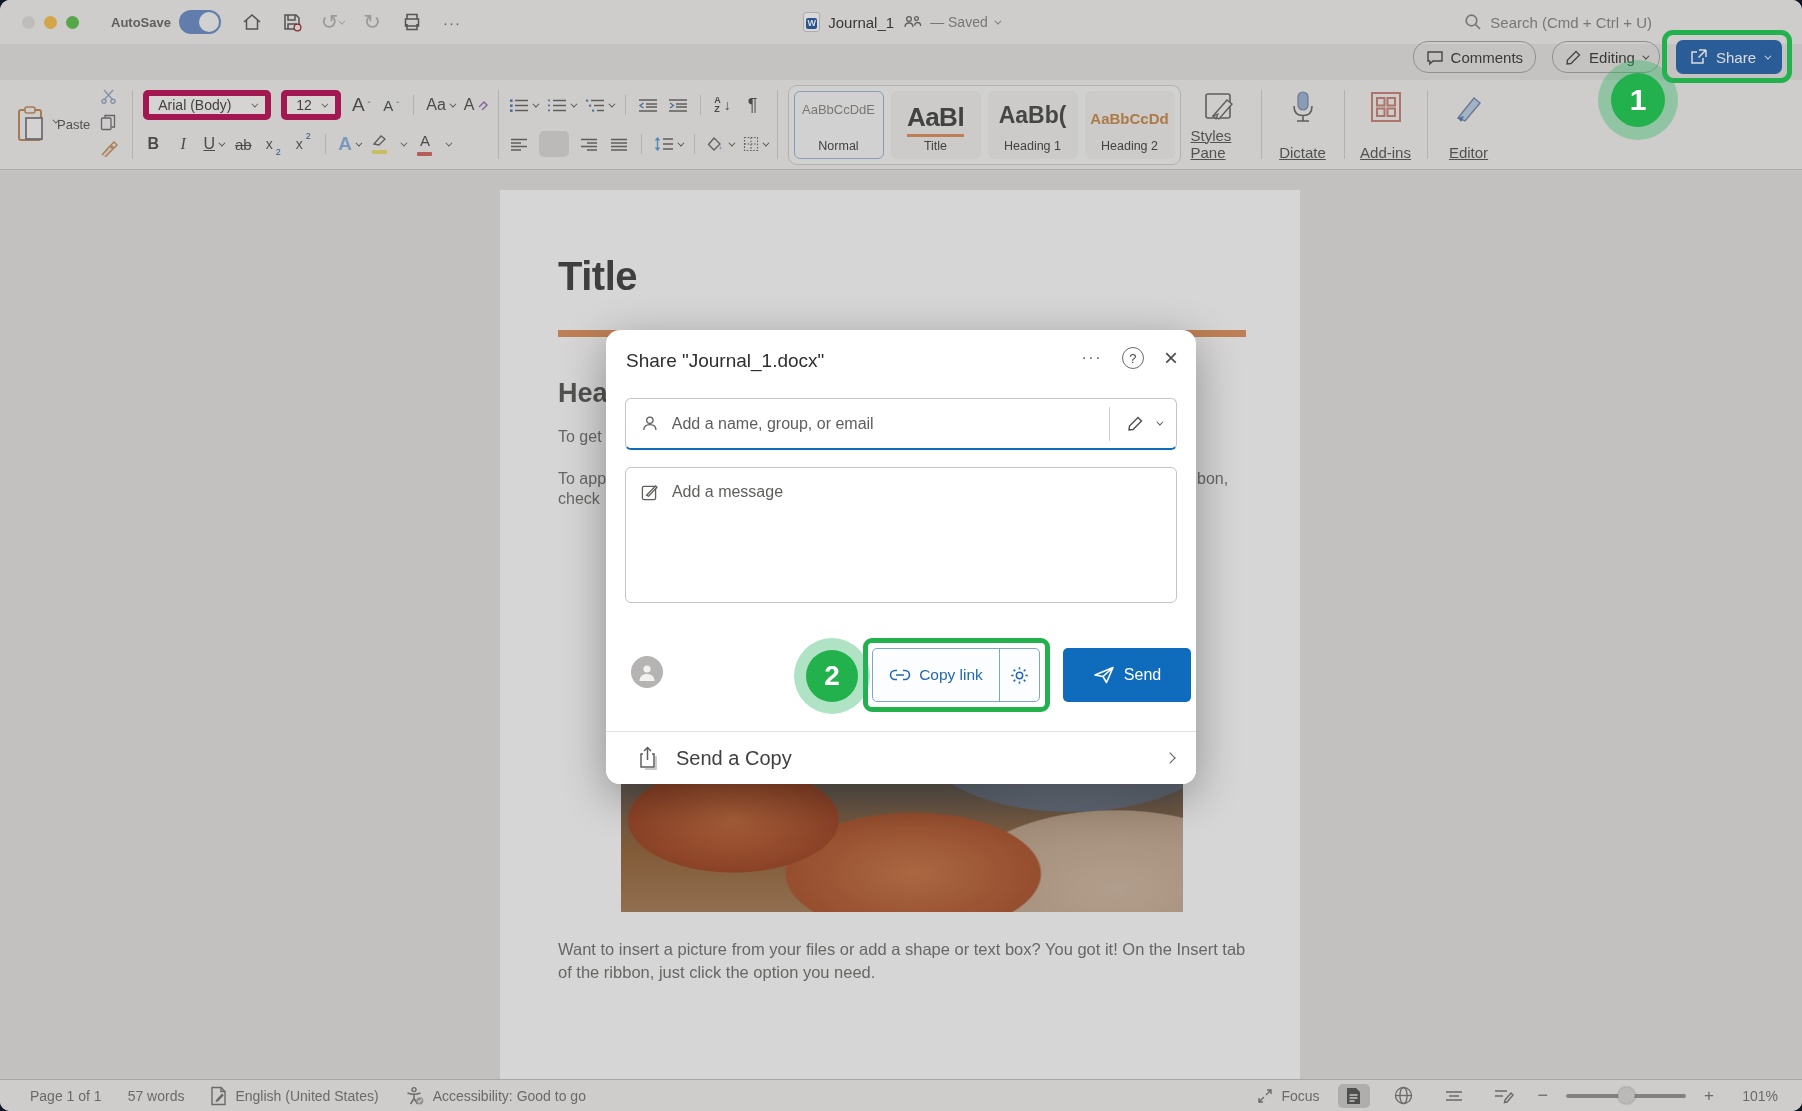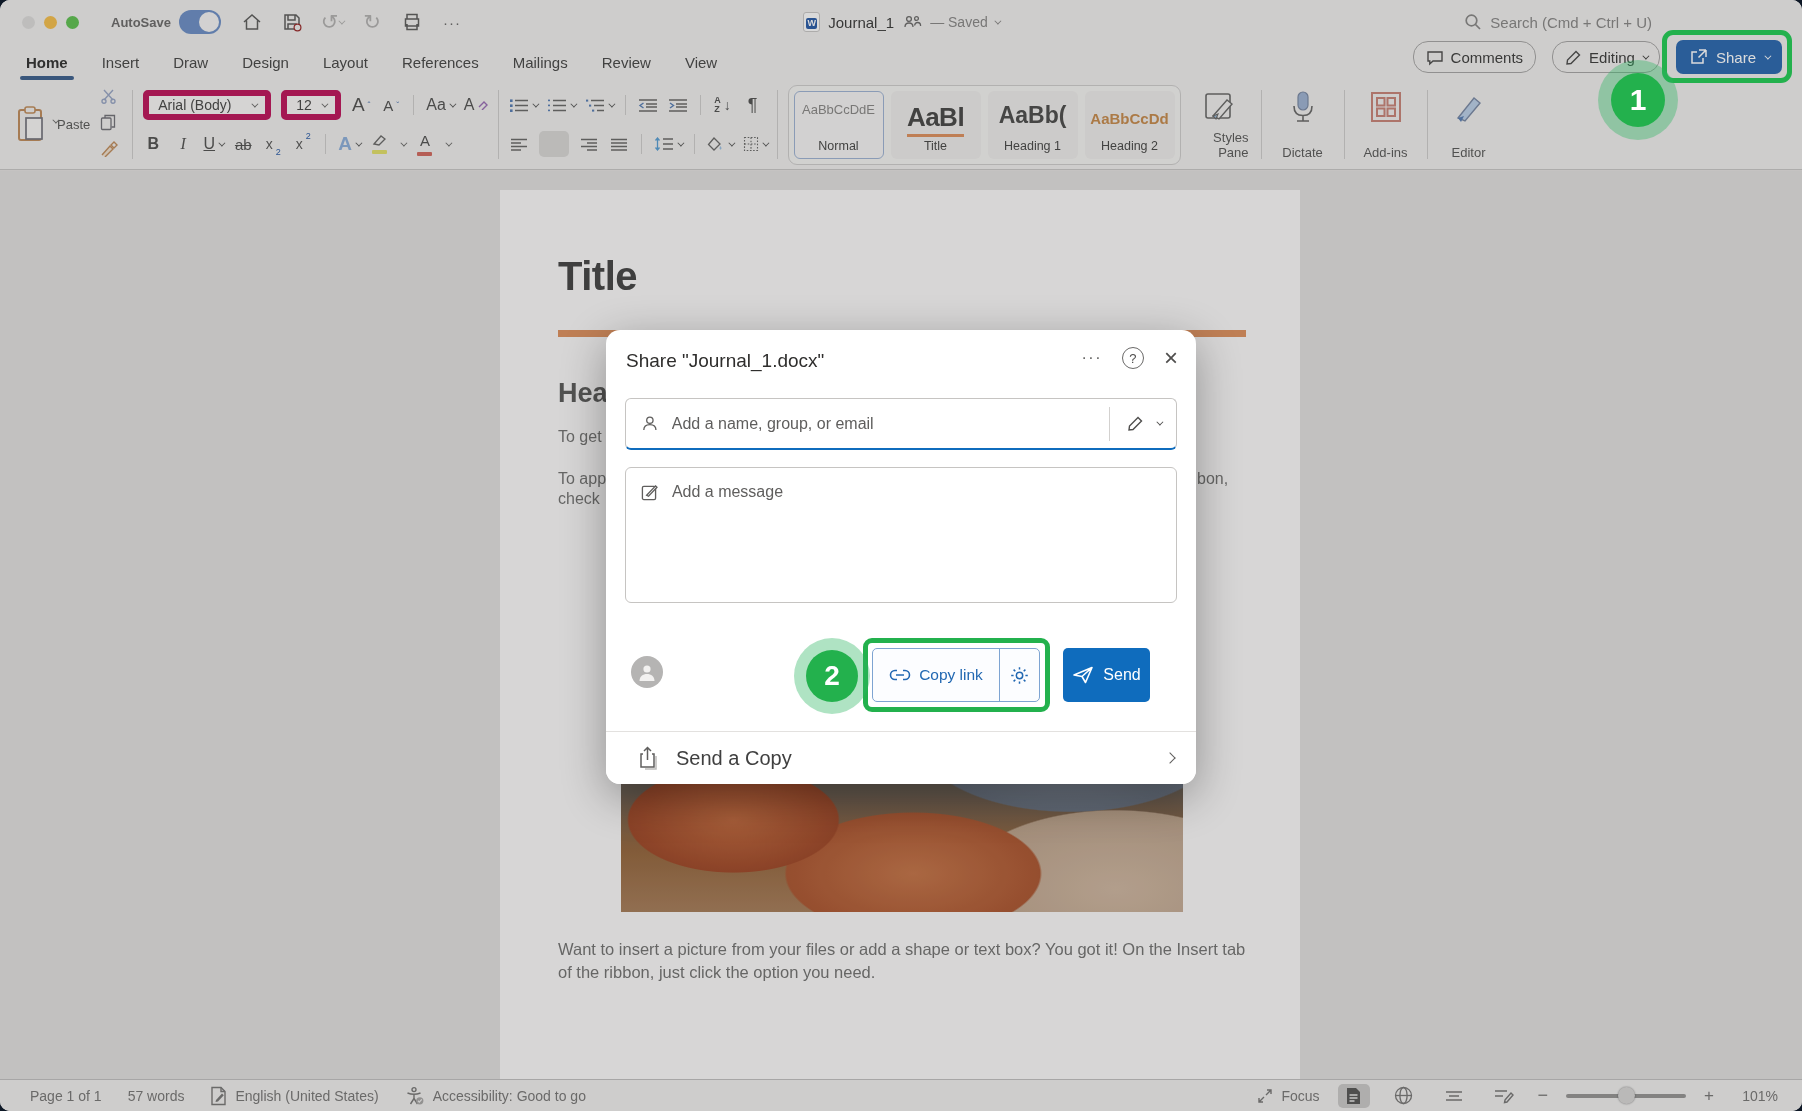--- a/index.html
+++ b/index.html
@@ -67,21 +67,21 @@
   .styles-panel { display:flex; gap:7px; background:#f4f3f1; border:1px solid #cfcecd; border-radius:9px; padding:5px; align-self:center; }
   .style-card { width:90px; height:68px; border-radius:6px; background:#eeedeb; border:1px solid transparent; display:flex; flex-direction:column; align-items:center; justify-content:flex-end; padding-bottom:5px; position:relative; }
   .style-card.sel { border:1.5px solid #9fb4d4; background:#f5f4f3; }
   .style-card .sample { position:absolute; top:10px; left:0; right:0; text-align:center; }
   .style-card .slabel { font-size:12.5px; color:#4a4a49; }
   .s-normal { font-size:13px; color:#8a8988; }
   .s-title { font-size:26px; font-weight:700; color:#4a4a49; letter-spacing:-.5px; border-bottom:3px solid var(--orange); padding-bottom:2px; }
   .s-h1 { font-size:23px; font-weight:700; color:#4f4f4e; }
   .s-h2 { font-size:15px; font-weight:700; color:#c78c4f; }
   .big-btn { display:flex; flex-direction:column; align-items:center; justify-content:space-between; padding:4px 0 2px; min-width:62px; }
-  .big-btn .blabel { font-size:13px; color:#5c5c5b; text-align:right; line-height:1.15; max-width:58px; }
+  .big-btn .blabel { font-size:15px; color:#5c5c5b; text-align:left; line-height:1.15; max-width:58px;text-decoration:underline; }
 
   
   .docarea { position:absolute; left:0; top:171px; right:0; bottom:32px; background:#e2e0df; overflow:hidden; }
   .page { position:absolute; left:500px; top:19px; width:800px; height:900px; background:#fbfafa; }
   .doc-title { position:absolute; left:58px; top:64px; font-size:40px; font-weight:700; color:#474747; letter-spacing:-.5px; }
   .doc-rule { position:absolute; left:58px; top:140px; width:688px; height:7px; background:var(--orange); }
   .doc-h1 { position:absolute; left:58px; top:188px; font-size:27px; font-weight:700; color:#5d5d5c; }
   .doc-p { position:absolute; font-size:16px; color:#757574; }
   .rocks { position:absolute; left:121px; top:530px; width:562px; height:192px;
     background:
@@ -108,21 +108,21 @@
   .fld input::placeholder { color:#5f5e5d; }
   .name-left { display:flex; align-items:center; gap:13px; padding-left:15px; flex:1; }
   .perm-zone { display:flex; align-items:center; gap:12px; border-left:1px solid #d3d1cf; height:34px; padding:0 15px 0 17px; color:#4f4e4d; }
   .fld.msg { top:137px; height:136px; }
   .msg-inner { display:flex; align-items:flex-start; gap:13px; padding:15px; }
   .footer-row { position:absolute; left:0; right:0; top:318px; height:54px; }
   .avatar { position:absolute; left:25px; top:8px; width:32px; height:32px; border-radius:50%; background:#b5b4b3; overflow:hidden; display:flex; align-items:center; justify-content:center; }
   .copylink-btn { position:absolute; left:266px; top:0; width:168px; height:54px; border:1px solid #7ea4d2; border-radius:5px; background:#fcfdff; display:flex; align-items:center; color:#2268b2; }
   .copylink-main { flex:1; display:flex; align-items:center; justify-content:center; gap:8px; font-size:15.5px; }
   .copylink-gear { width:40px; height:100%; border-left:1px solid #7ea4d2; display:flex; align-items:center; justify-content:center; }
-  .send-btn { position:absolute; left:457px; top:0; width:87px; height:54px; border-radius:5px; background:var(--accent); color:#fff; display:flex; align-items:center; justify-content:center; gap:9px; font-size:16px; }
+  .send-btn { position:absolute; left:457px; top:0; width:128px; height:54px; border-radius:5px; background:var(--accent); color:#fff; display:flex; align-items:center; justify-content:center; gap:9px; font-size:16px; }
   .dlg-divider { position:absolute; left:0; right:0; top:401px; height:1px; background:#e3e1df; }
   .sendcopy { position:absolute; left:0; right:0; top:402px; height:52px; border-radius:0 0 14px 14px; background:#fff; display:flex; align-items:center; gap:16px; padding:0 22px 0 32px; }
   .sendcopy-label { font-size:20px; color:#404040; flex:1; }
   .sendcopy .chev { color:#5f5e5d; width:8px; height:8px; }
 
   
   .annot { position:absolute; z-index:70; pointer-events:none; }
   .gbox { border:5px solid var(--green); border-radius:11px; }
   .badge-halo { border-radius:50%; background:rgba(46,181,96,.38); display:flex; align-items:center; justify-content:center; }
   .badge { border-radius:50%; background:var(--green); color:#fff; font-weight:700; display:flex; align-items:center; justify-content:center; }
@@ -202,31 +202,20 @@
     </div>
     <div class="search">
       <svg width="18" height="18" viewBox="0 0 18 18" fill="none" stroke="#8a8988" stroke-width="1.7">
           <circle cx="7.5" cy="7.5" r="5.3"></circle>
           <path d="M11.5 11.5 L16 16"></path>
         </svg>
       <span>Search (Cmd + Ctrl + U)</span>
     </div>
   </div>
 
-  <div class="tabsrow">
-    <span class="tab active">Home</span>
-    <span class="tab">Insert</span>
-    <span class="tab">Draw</span>
-    <span class="tab">Design</span>
-    <span class="tab">Layout</span>
-    <span class="tab">References</span>
-    <span class="tab">Mailings</span>
-    <span class="tab">Review</span>
-    <span class="tab">View</span>
-  </div>
 
   <div class="top-actions">
     <span class="pill-btn">
       <svg width="18" height="17" viewBox="0 0 18 17" fill="none" stroke="#4f4f4e" stroke-width="1.4">
           <path d="M2 3 h14 v9 h-9 l-3.2 3 v-3 H2 Z"></path>
         </svg>
       <span>Comments</span>
     </span>
     <span class="pill-btn">
       <svg width="17" height="17" viewBox="0 0 17 17" fill="none" stroke="#4f4f4e" stroke-width="1.4">

